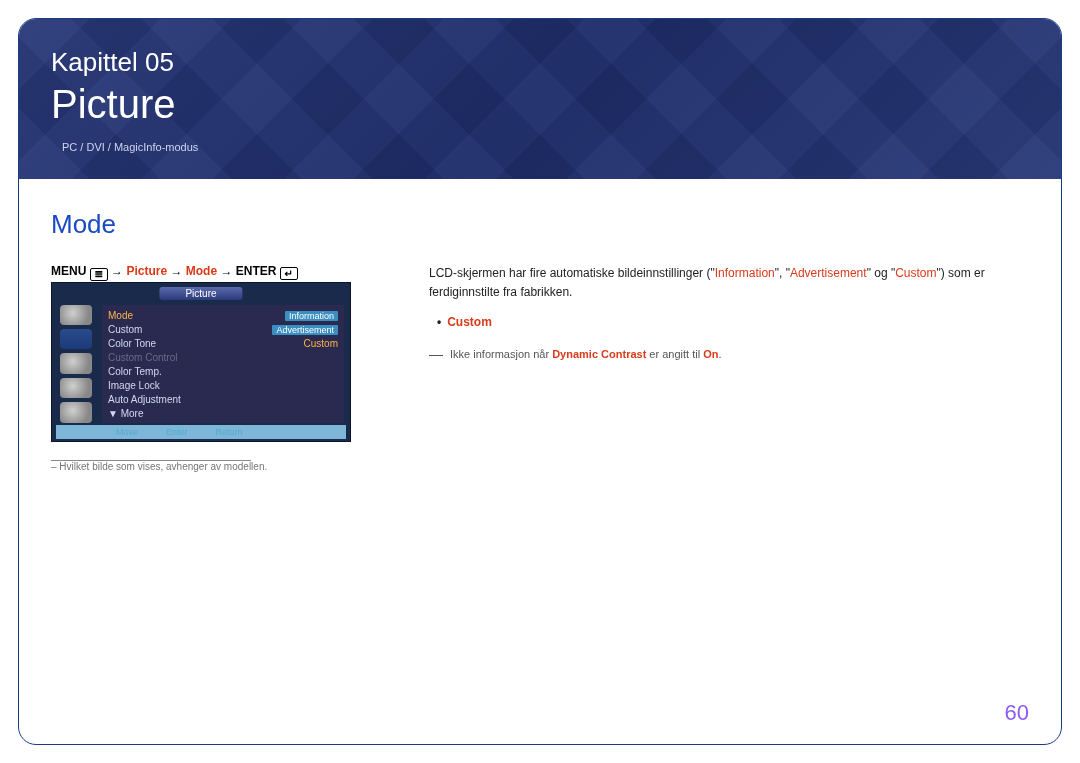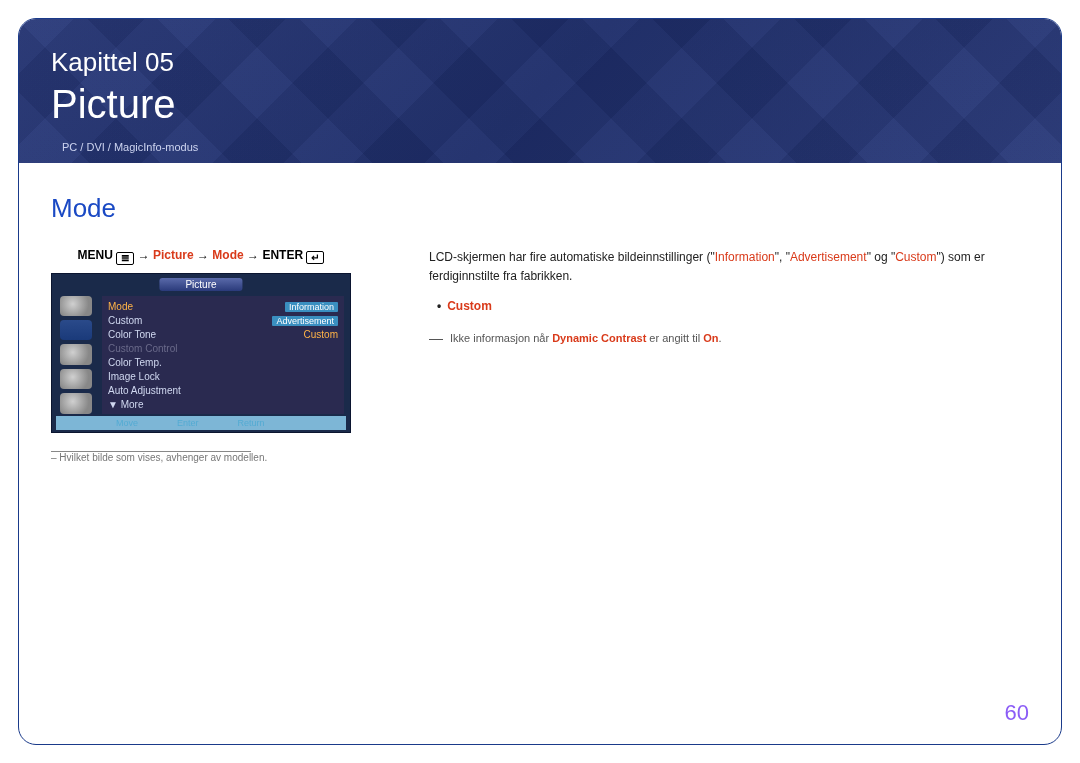--- a/index.html
+++ b/index.html
@@ -15,21 +15,21 @@
     position: absolute;
     top: 18px;
     left: 18px;
     right: 18px;
     bottom: 18px;
     border: 1px solid #1a3a8a;
     border-radius: 18px;
     overflow: hidden;
   }
   .hero {
-    height: 144px;
+    height: 160px;
     background: linear-gradient(135deg, #2a3a7a 0%, #1e2d6a 50%, #2a3a7a 100%);
     position: relative;
     padding: 28px 32px 0;
     color: #fff;
   }
   .hero::before {
     content: "";
     position: absolute;
     inset: 0;
     background:
@@ -40,21 +40,21 @@
   .hero-chapter { font-size: 26px; font-weight: 400; position: relative; }
   .hero-title { font-size: 40px; font-weight: 400; margin-top: 4px; position: relative; }
   .hero-sub { font-size: 11px; color: #cdd4f0; margin-top: 14px; position: relative; padding-left: 11px; }
   .content {
     padding: 30px 32px 0;
   }
   .section-title { color: #1a49c4; font-size: 26px; font-weight: 400; margin-bottom: 24px; }
   .two-col { display: flex; gap: 78px; }
   .left-col { width: 300px; flex: 0 0 300px; }
   .right-col { flex: 1; font-size: 12px; color: #222; line-height: 1.55; }
-  .bc-line { font-size: 12px; font-weight: bold; margin-bottom: 8px; text-align: center; }
+  .bc-line { font-size: 12px; font-weight: bold; margin-bottom: 1px; }
   .bc-red { color: #d93a1a; font-weight: bold; }
   .bc-icon {
     display: inline-flex;
     align-items: center; justify-content: center;
     width: 18px; height: 13px;
     border: 1px solid #000;
     border-radius: 2px;
     font-size: 8px; font-weight: bold;
     vertical-align: -2px;
   }
@@ -93,21 +93,21 @@
   }
   .osd-row { display: flex; justify-content: space-between; height: 14px; align-items: center; }
   .osd-row.sel .osd-label,
   .osd-row.sel .osd-val { color: #ffb347; }
   .osd-row.dim .osd-label { color: #6a6a8a; }
   .osd-val-hl { background: #3a8fc0; color: #fff; padding: 0 4px; border-radius: 1px; font-size: 9px; }
   .osd-val-orange { color: #ffb347; }
   .osd-footer {
     position: absolute; left: 4px; right: 4px; bottom: 2px; height: 14px;
     background: #7db6d6;
-    display: flex; align-items: center; gap: 39px;
+    display: flex; align-items: center; gap: 28px;
     padding-left: 60px;
     font-size: 9px; color: #2aa0d0;
   }
   .osd-footer span { opacity: 0.5; }
   .footnote-rule { border: none; border-top: 1px solid #888; width: 200px; margin-top: 18px; }
   .footnote { font-size: 10px; color: #777; margin-top: 0; }
   .footnote::before { content: "– "; }
   .intro-quote { color: #d93a1a; }
   .desc-list { margin-top: 12px; }
   .desc-item { margin-top: 10px; }

